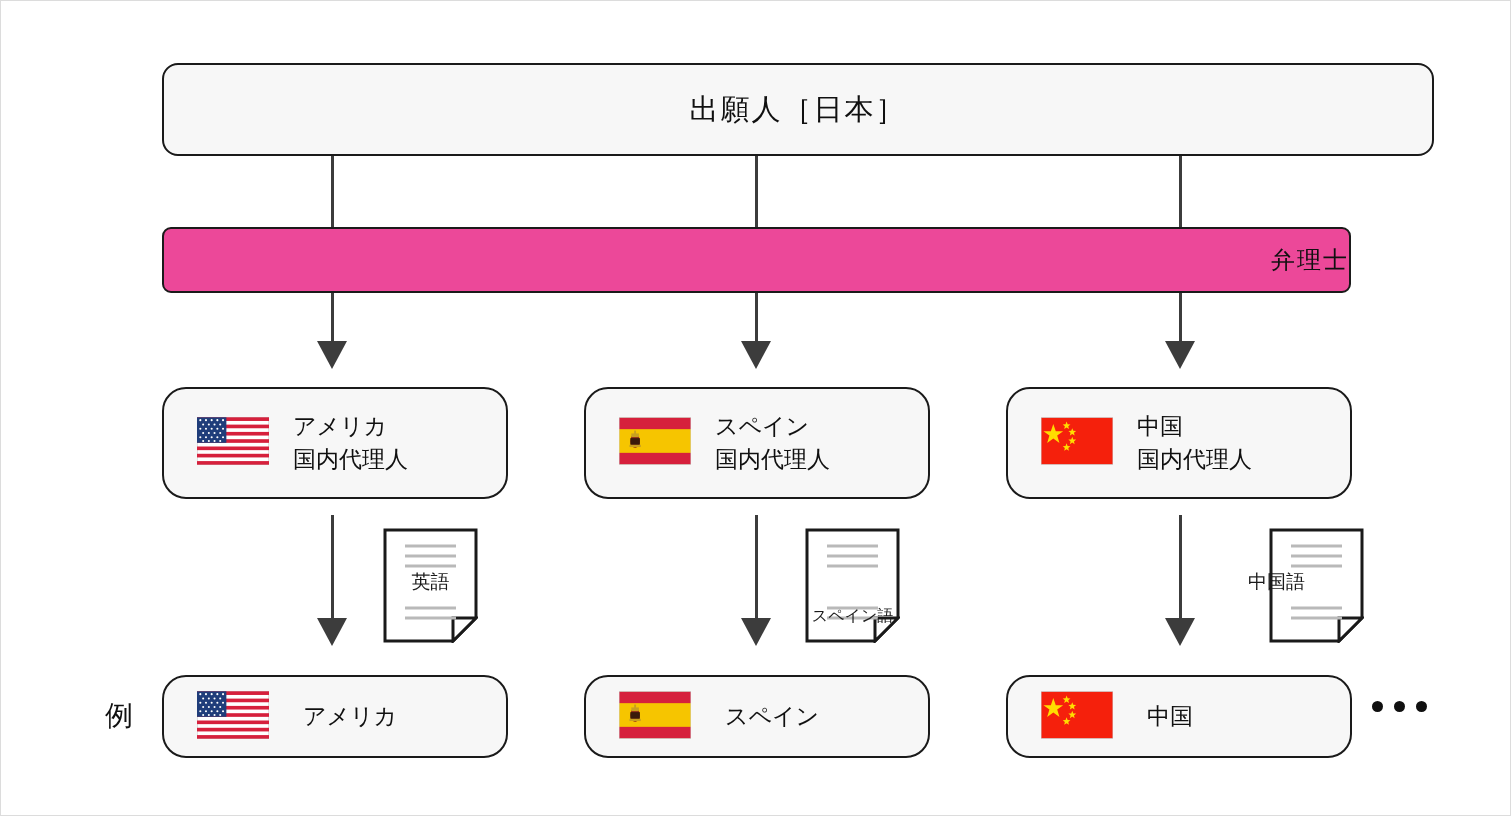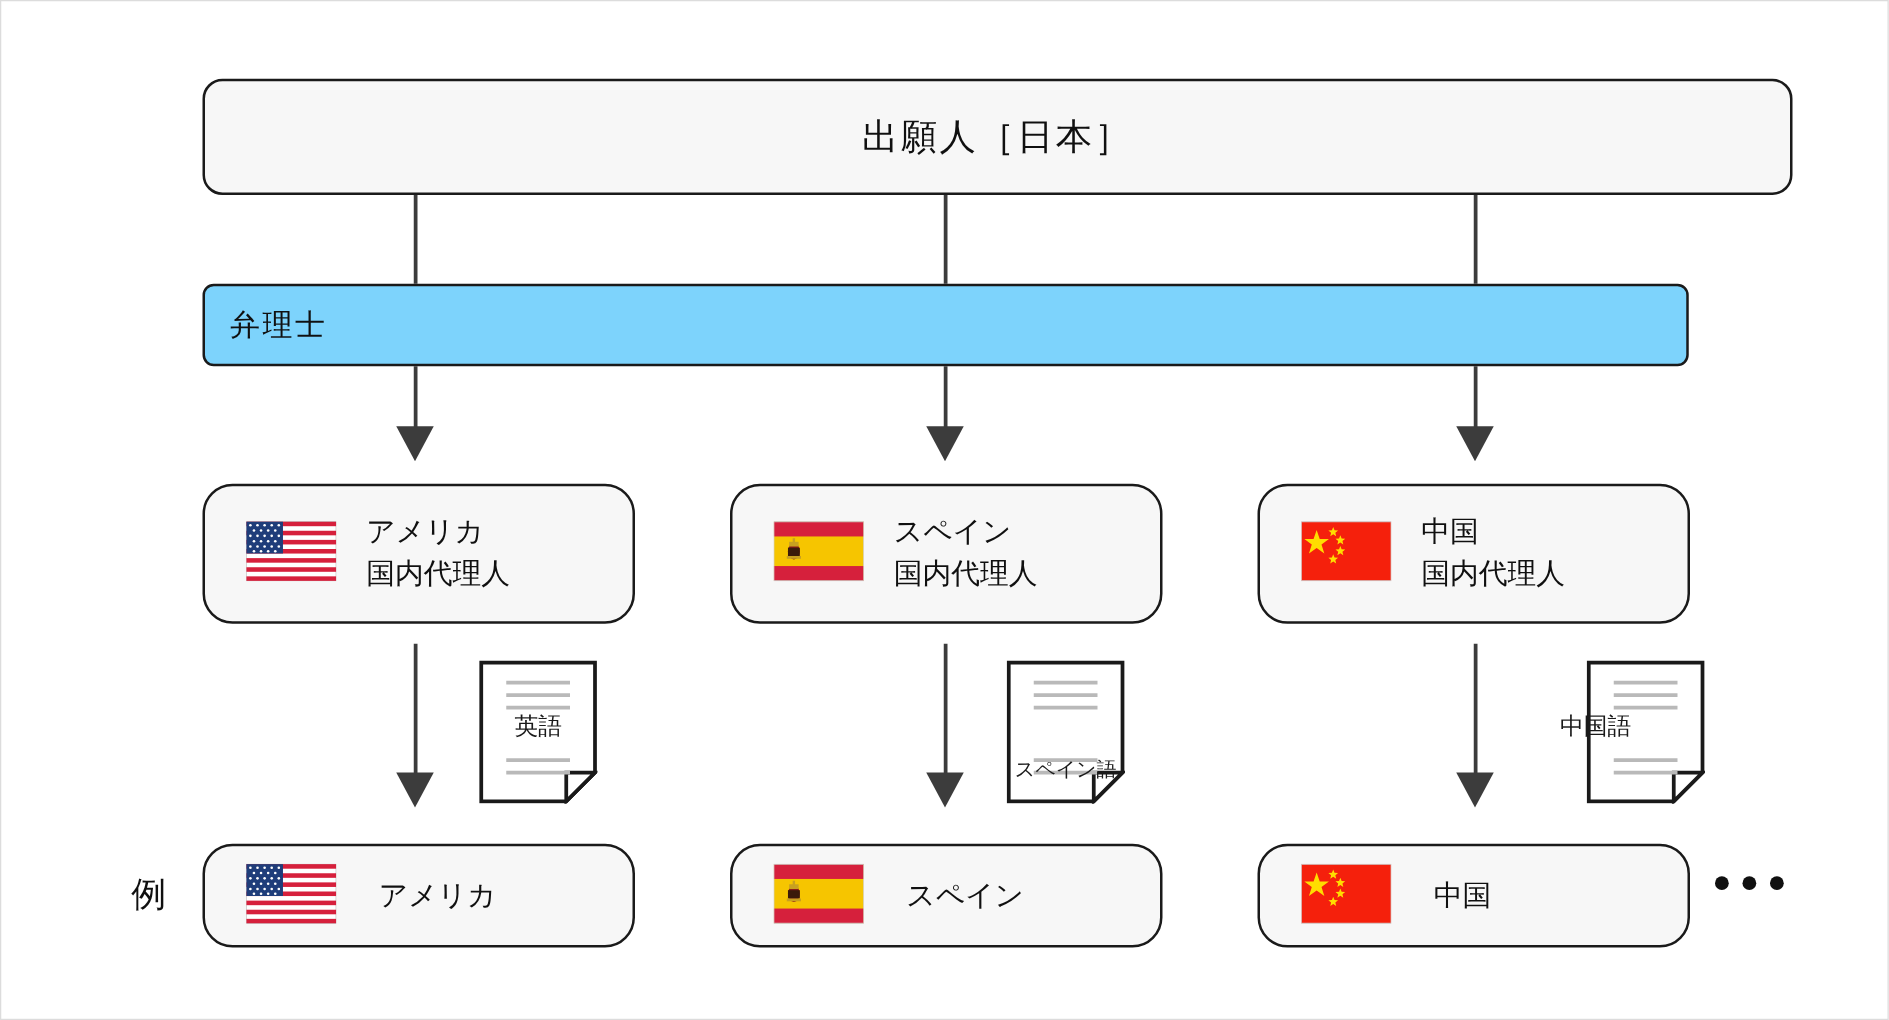--- a/index.html
+++ b/index.html
@@ -11,22 +11,22 @@
   
   .box{position:absolute;box-sizing:border-box;background:#f7f7f7;
        border:2px solid #1a1a1a;border-radius:24px;display:flex;
        align-items:center;}
   .box.center{justify-content:center;}
 
   .title-box{left:161px;top:62px;width:1272px;height:93px;border-radius:16px;}
   .title-text{font-size:29px;color:#101010;letter-spacing:2px;font-weight:400;}
 
   .bar{position:absolute;left:161px;top:226px;width:1189px;height:66px;
-       box-sizing:border-box;background:#7dd3fc;border:2px solid #1a1a1a;
-       border-radius:9px;display:flex;align-items:center;justify-content:flex-start;padding-left:20px;}
+       box-sizing:border-box;background:#ec4899;border:2px solid #1a1a1a;
+       border-radius:9px;display:flex;align-items:center;justify-content:flex-end;}
   .bar-text{font-size:24px;color:#101010;letter-spacing:2px;}
 
   
   .vline{position:absolute;width:3px;background:#3c3c3c;}
   .arrow-line{position:absolute;width:3px;background:#3c3c3c;}
   .arrow-head{position:absolute;width:0;height:0;
               border-left:15px solid transparent;border-right:15px solid transparent;
               border-top:28px solid #3c3c3c;}
 
   

